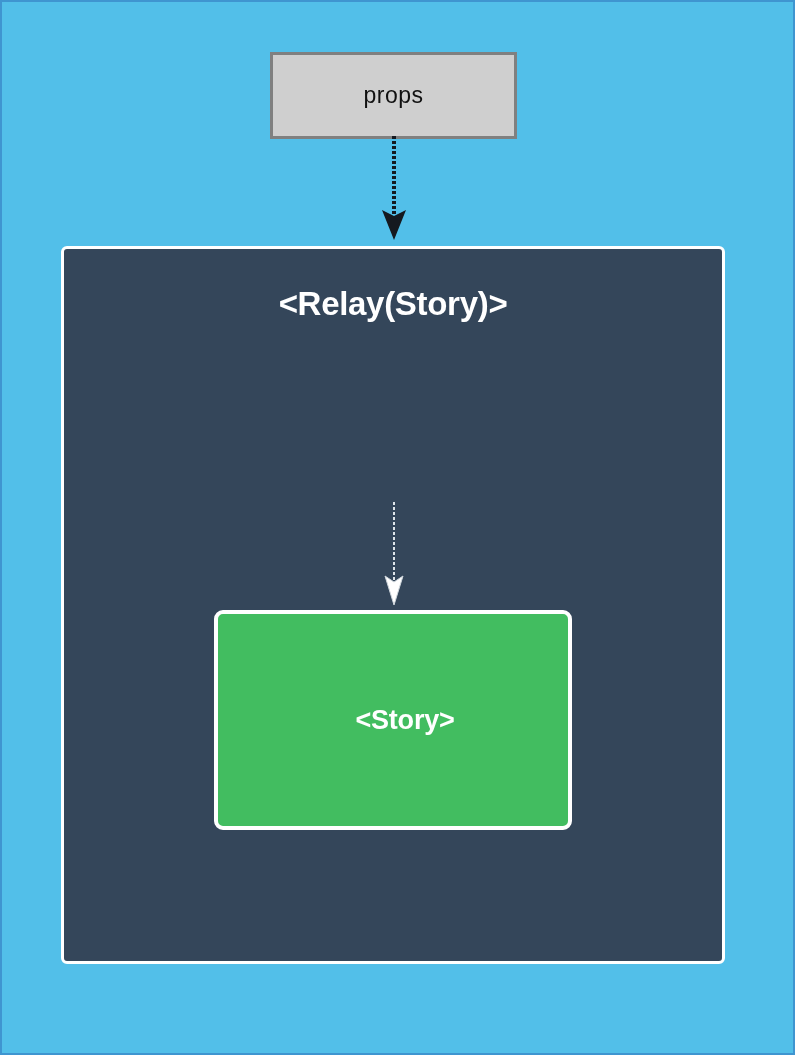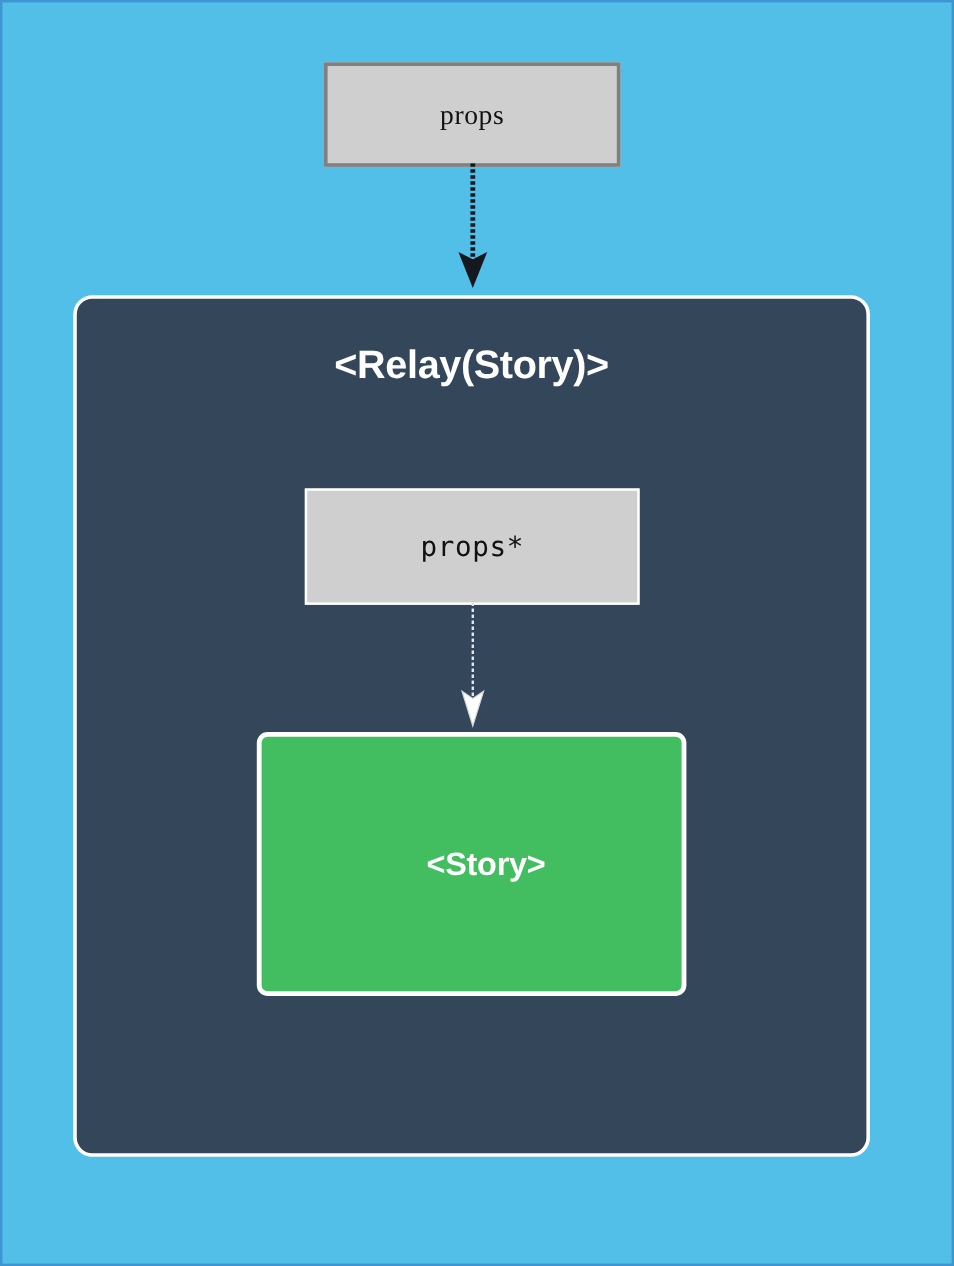--- a/index.html
+++ b/index.html
@@ -26,21 +26,21 @@
     width: 247px;
     height: 87px;
     background: #cfcfcf;
     border: 3px solid #808080;
     box-sizing: border-box;
     display: flex;
     align-items: center;
     justify-content: center;
   }
   .props-label {
-    font-family: Liberation Serif, serif;
+    font-family: Liberation Sans, sans-serif;
     font-size: 23px;
     color: #111111;
     letter-spacing: 0.5px;
     white-space: pre;
   }
 
   
   .arrow-top {
     position: absolute;
     left: 360px;
@@ -51,21 +51,21 @@
 
   
   .relay-panel {
     position: absolute;
     left: 59px;
     top: 244px;
     width: 664px;
     height: 718px;
     background: #34465a;
     border: 3px solid #ffffff;
-    border-radius: 16px;
+    border-radius: 6px;
     box-sizing: border-box;
   }
   .relay-title {
     position: absolute;
     left: 0;
     top: 36px;
     width: 100%;
     text-align: center;
     font-family: "Liberation Sans", sans-serif;
     font-weight: bold;
@@ -142,23 +142,20 @@
 
   <svg class="arrow-top" viewBox="0 0 64 112">
     <line x1="32" y1="0" x2="32" y2="82" stroke="#15191f" stroke-width="4" stroke-dasharray="3 2"></line>
     <polygon points="32,104 20,74 32,80 44,74" fill="#15191f"></polygon>
   </svg>
 
   <div class="relay-panel">
     <div class="relay-title">&lt;Relay(Story)&gt;</div>
   </div>
 
-  <div class="props-box-inner">
-    <span class="props-inner-label">props*</span>
-  </div>
 
   <svg class="arrow-inner" viewBox="0 0 56 110">
     <line x1="27" y1="0" x2="27" y2="78" stroke="#dfe5ea" stroke-width="2" stroke-dasharray="3 2"></line>
     <polygon points="27,103 18,74 27,80 36,74" fill="#ffffff" stroke="#cfd6dc" stroke-width="1"></polygon>
   </svg>
 
   <div class="story-box">
     <span class="story-label">&lt;Story&gt;</span>
   </div>
 

